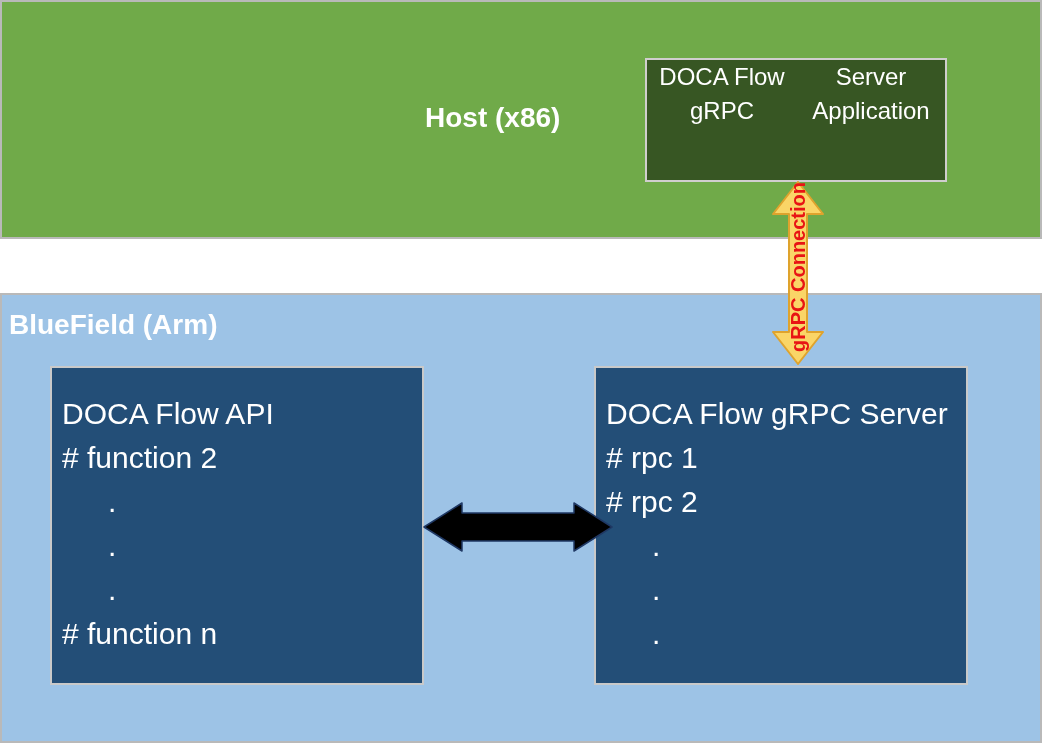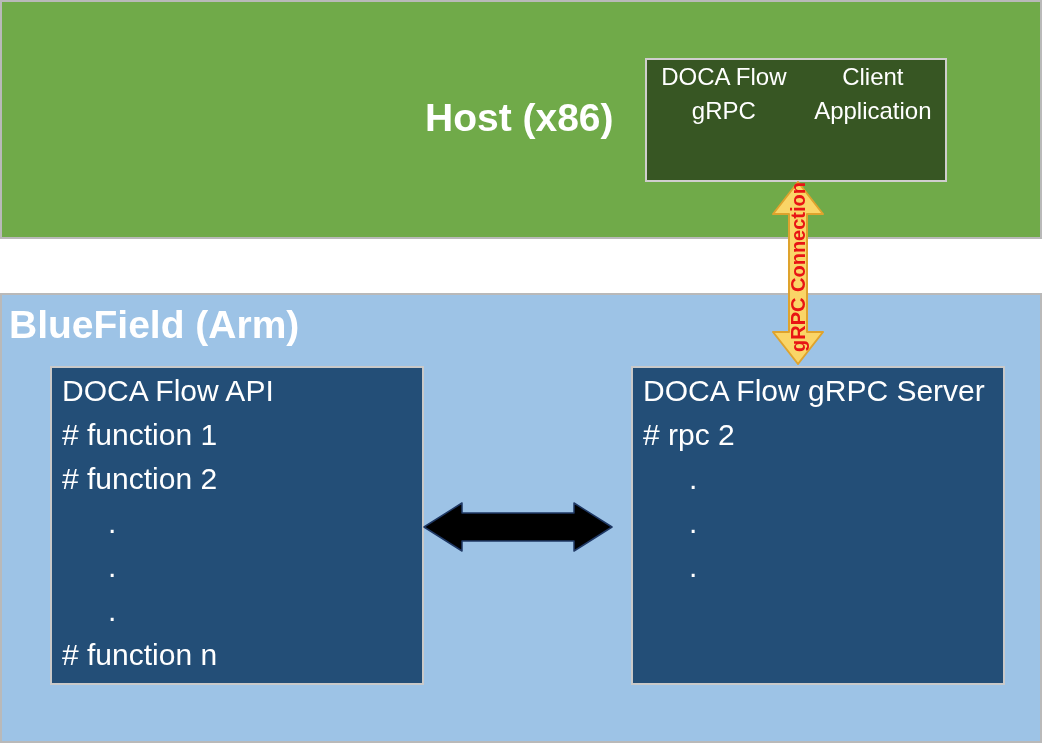--- a/index.html
+++ b/index.html
@@ -29,21 +29,21 @@
   }
   .bluefield-band {
     top: 293px;
     height: 450px;
     background: #9DC3E6;
   }
   .band-label {
     position: absolute;
     color: #ffffff;
     font-weight: bold;
-    font-size: 39px;
+    font-size: 28px;
     line-height: 44px;
     white-space: nowrap;
   }
   .host-label {
     left: 425px;
     top: 96px;
   }
   .bluefield-label {
     left: 9px;
     top: 303px;
@@ -87,24 +87,24 @@
   }
   .flow-box {
     position: absolute;
     top: 366px;
     width: 374px;
     height: 319px;
     box-sizing: border-box;
     background: #234E77;
     border: 2px solid #c9c9c9;
     color: #ffffff;
-    padding-top: 1px;
+    padding-top: 24px;
   }
   .api-box { left: 50px; }
-  .server-box { left: 631px; }
+  .server-box { left: 594px; }
   .box-line {
     height: 44px;
     line-height: 44px;
     font-size: 30px;
     padding-left: 10px;
     white-space: nowrap;
   }
   .box-line.dot { padding-left: 56px; }
   .inter-arrow {
     position: absolute;
@@ -115,43 +115,43 @@
 </head>
 <body>
 
 <div class="canvas">
 
   <div class="band host-band"></div>
   <div class="band-label host-label">Host (x86)</div>
 
   <div class="client-box">
     <div>DOCA Flow gRPC</div>
-    <div>Client Application</div>
+    <div>Server Application</div>
   </div>
 
   <div class="band bluefield-band"></div>
   <div class="band-label bluefield-label">BlueField (Arm)</div>
 
   <svg class="grpc-arrow" width="52" height="184" viewBox="0 0 52 184">
     <polygon points="26,1 1,33 17,33 17,151 1,151 26,183 51,151 35,151 35,33 51,33" fill="#FAD567" stroke="#DFA32D" stroke-width="2" stroke-linejoin="round"></polygon>
   </svg>
   <div class="grpc-arrow-label">gRPC Connection</div>
 
   <div class="flow-box api-box">
     <div class="box-line">DOCA Flow API</div>
-    <div class="box-line"># function 1</div>
     <div class="box-line"># function 2</div>
     <div class="box-line dot">.</div>
     <div class="box-line dot">.</div>
     <div class="box-line dot">.</div>
     <div class="box-line"># function n</div>
   </div>
 
   <div class="flow-box server-box">
     <div class="box-line">DOCA Flow gRPC Server</div>
+    <div class="box-line"># rpc 1</div>
     <div class="box-line"># rpc 2</div>
     <div class="box-line dot">.</div>
     <div class="box-line dot">.</div>
     <div class="box-line dot">.</div>
   </div>
 
   <svg class="inter-arrow" width="190" height="50" viewBox="0 0 190 50">
     <polygon points="1,25 39,1 39,11 151,11 151,1 189,25 151,49 151,39 39,39 39,49" fill="#000000" stroke="#1F3864" stroke-width="1.5" stroke-linejoin="round"></polygon>
   </svg>
 

